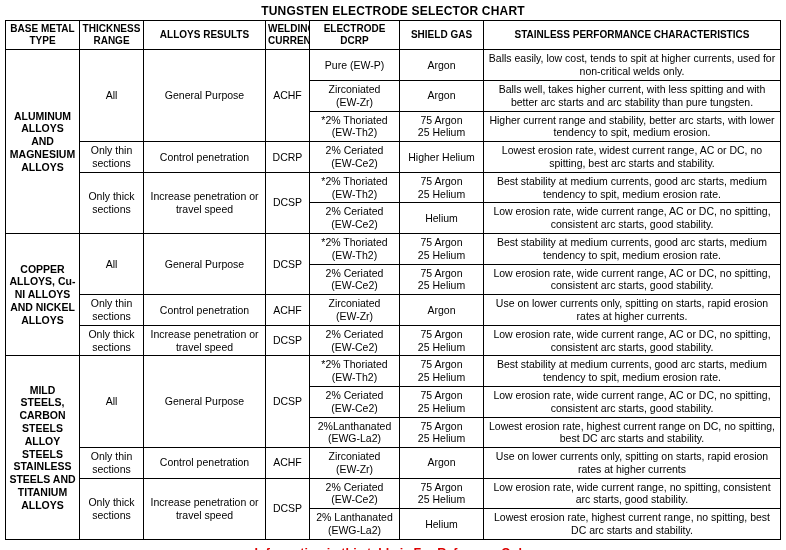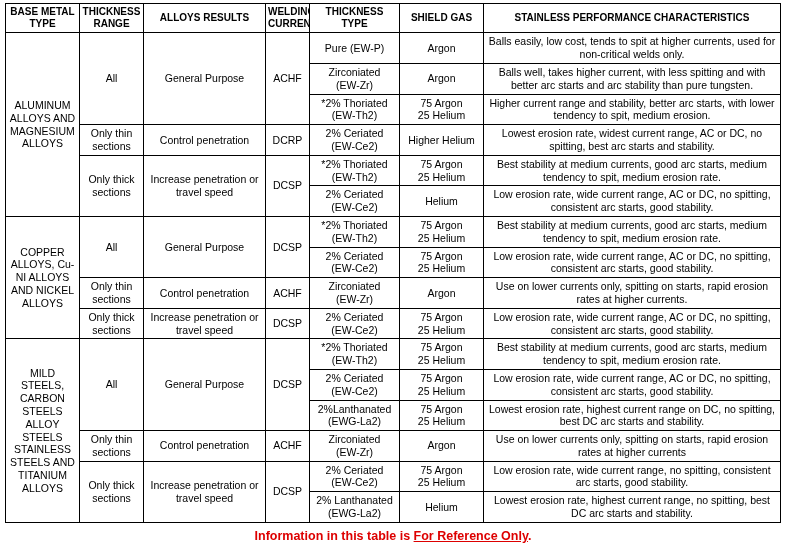--- a/index.html
+++ b/index.html
@@ -37,21 +37,21 @@
     text-align: center;
     vertical-align: middle;
     overflow: hidden;
   }
   table.selector th {
     font-weight: bold;
     font-size: 10px;
     padding: 2px 2px;
   }
   td.base-metal {
-    font-weight: normal;
+    font-weight: bold;
   }
   td.preline {
     white-space: pre-line;
   }
   td.chars {
     text-align: left;
     padding-left: 4px;
   }
   .footer {
     text-align: center;
@@ -60,38 +60,39 @@
     margin-top: 6px;
     line-height: 1.25;
   }
   .footer .u { text-decoration: underline; }
 </style>
 </head>
 <body>
 
 <div class="page">
 
+  <div class="title">TUNGSTEN ELECTRODE SELECTOR CHART</div>
 
   <table class="selector">
     <colgroup>
       <col style="width:74px">
       <col style="width:64px">
       <col style="width:122px">
       <col style="width:44px">
       <col style="width:90px">
       <col style="width:84px">
       <col>
     </colgroup>
     <thead>
       <tr>
         <th>BASE METAL TYPE</th>
         <th>THICKNESS RANGE</th>
         <th>ALLOYS RESULTS</th>
         <th>WELDING CURRENT</th>
-        <th>THICKNESS TYPE</th>
+        <th>ELECTRODE DCRP</th>
         <th>SHIELD GAS</th>
         <th>STAINLESS PERFORMANCE CHARACTERISTICS</th>
       </tr>
     </thead>
     <tbody>
         <tr>
           <td class="base-metal" rowspan="6">ALUMINUM ALLOYS AND MAGNESIUM ALLOYS</td>
           <td rowspan="3">All</td>
           <td rowspan="3">General Purpose</td>
           <td rowspan="3">ACHF</td>

